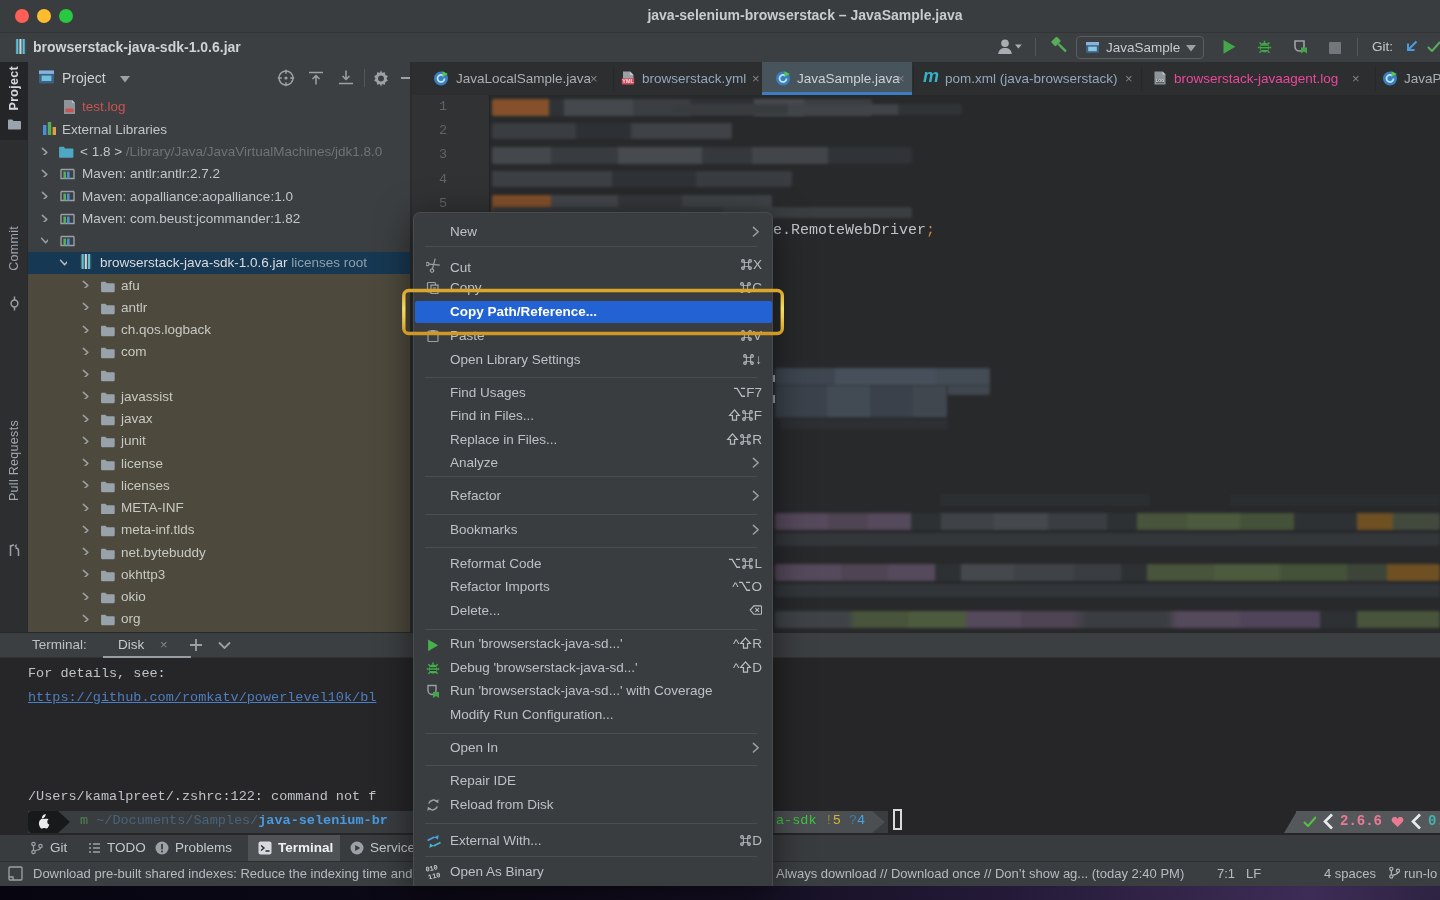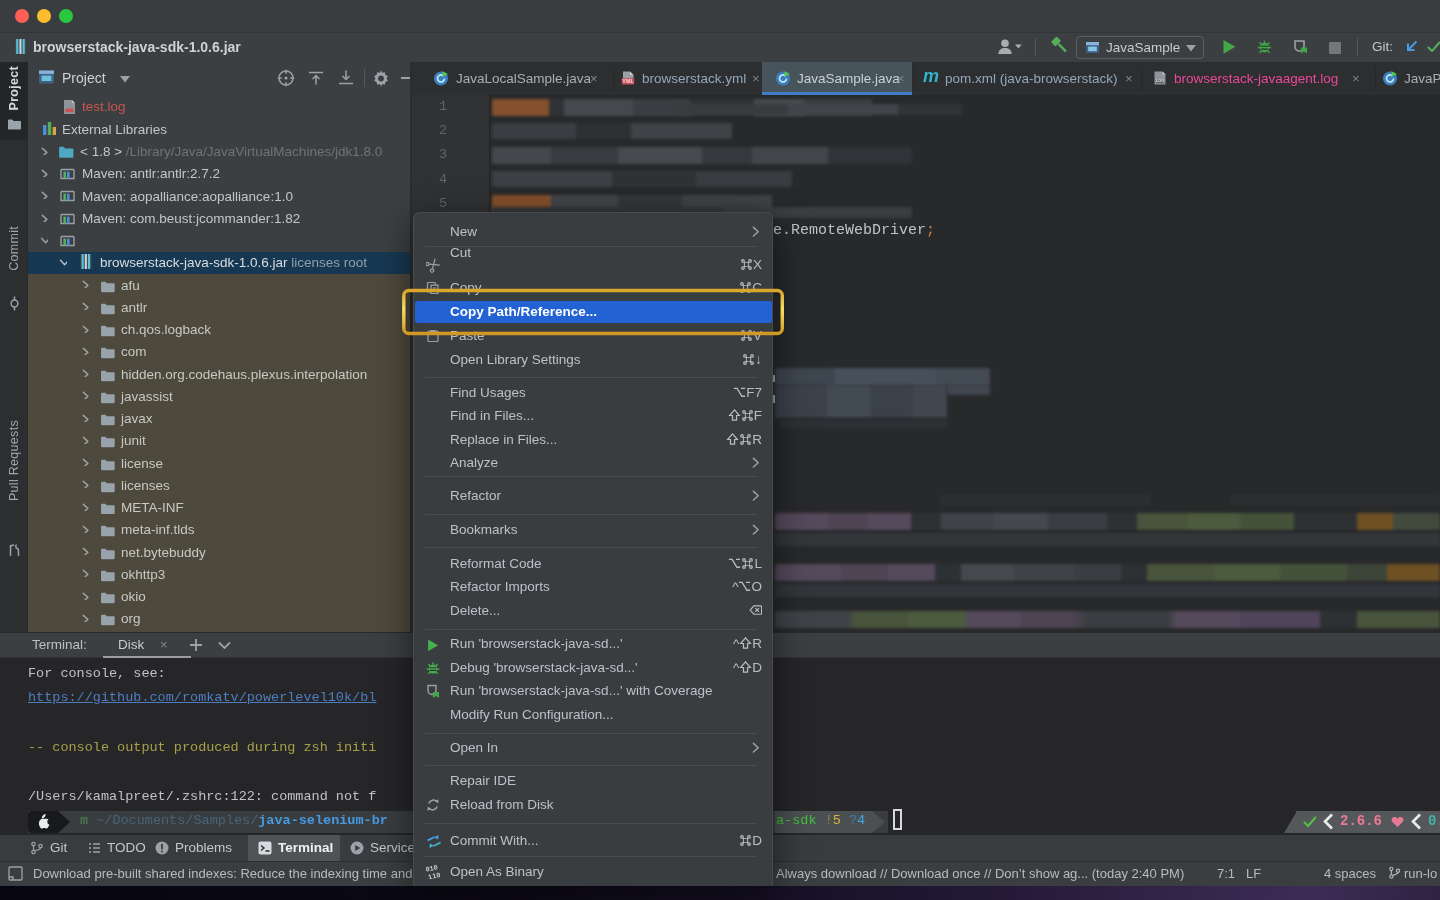--- a/index.html
+++ b/index.html
@@ -110,20 +110,21 @@
         <rect x="2" y="2.2" width="10" height="10.3" rx="1" fill="none" stroke="currentColor" stroke-width="1.2"></rect>
         <rect x="4.6" y="1" width="4.8" height="2.6" rx="0.8" fill="currentColor"></rect>
       </g>
 </defs>
 </svg>
 <div id="app">
   <div class="abs" id="titlebar">
     <div class="abs tl" style="left:15px;background:#ff5f57;"></div>
     <div class="abs tl" style="left:37px;background:#febc2e;"></div>
     <div class="abs tl" style="left:59px;background:#28c840;"></div>
+    <div class="abs" id="title">java-selenium-browserstack – JavaSample.java</div>
   </div>
   <div class="abs" id="row2"></div>
   <svg class="abs" style="left:13px;top:38px" width="15" height="17">
       <rect x="2" y="1" width="11" height="15" rx="1.5" fill="#3f4a52"></rect>
       <rect x="3.2" y="1" width="2.1" height="15" fill="#56c3d8"></rect>
       <rect x="6.4" y="1" width="2.1" height="15" fill="#cdd3d8"></rect>
       <rect x="9.6" y="1" width="2.1" height="15" fill="#56c3d8"></rect>
     </svg>
   <div class="abs" id="projname">browserstack-java-sdk-1.0.6.jar</div>
 
@@ -368,21 +369,20 @@
   <svg class="abs" style="left:100px;top:345.3px" width="15" height="14" color="#98a2ab">
       <use href="#g-folder" transform="scale(1.05)"></use>
     </svg>
   <div class="trow" style="left:121px;top:341.3px;color:#c7cac3;">com</div>
   <svg class="abs chev" style="left:82px;top:369.0px" width="8" height="11" color="#9aa0a6">
       <use href="#g-chevR" transform="scale(0.9)"></use>
     </svg>
   <svg class="abs" style="left:100px;top:367.5px" width="15" height="14" color="#98a2ab">
       <use href="#g-folder" transform="scale(1.05)"></use>
     </svg>
-  <div class="trow" style="left:121px;top:363.5px;color:#c7cac3;">hidden.org.codehaus.plexus.interpolation</div>
   <svg class="abs chev" style="left:82px;top:391.3px" width="8" height="11" color="#9aa0a6">
       <use href="#g-chevR" transform="scale(0.9)"></use>
     </svg>
   <svg class="abs" style="left:100px;top:389.8px" width="15" height="14" color="#98a2ab">
       <use href="#g-folder" transform="scale(1.05)"></use>
     </svg>
   <div class="trow" style="left:121px;top:385.8px;color:#c7cac3;">javassist</div>
   <svg class="abs chev" style="left:82px;top:413.5px" width="8" height="11" color="#9aa0a6">
       <use href="#g-chevR" transform="scale(0.9)"></use>
     </svg>
@@ -491,23 +491,22 @@
   <div class="abs" style="left:32px;top:637px;color:#bcc0c4;font-size:13.5px;">Terminal:</div>
   <div class="abs" style="left:118px;top:637px;color:#c7cbcf;font-size:13.5px;">Disk</div>
   <div class="abs" style="left:160px;top:637px;color:#83878c;font-size:13px;">×</div>
   <div class="abs" style="left:103px;top:656px;width:88px;height:2px;background:#9a9ea2;"></div>
   <svg class="abs" style="left:189px;top:638px" width="14" height="14">
       <path d="M7 1v12M1 7h12" stroke="#9da1a7" stroke-width="1.8"></path>
     </svg>
   <svg class="abs" style="left:218px;top:641px" width="13" height="9">
       <path d="M1 1.5 6.5 7 12 1.5" fill="none" stroke="#9da1a7" stroke-width="1.8"></path>
     </svg>
-  <div class="tline" style="top:666px;">For console, see:</div>
+  <div class="tline" style="top:666px;">For details, see:</div>
   <div class="tline" style="top:690px;color:#4e7ec2;text-decoration:underline;">https://github.com/romkatv/powerlevel10k/bl</div>
-  <div class="tline" style="top:740px;color:#a5a04a;">-- console output produced during zsh initi</div>
   <div class="tline" style="top:789px;">/Users/kamalpreet/.zshrc:122: command not f</div>
 
   <div class="abs" style="left:28px;top:811px;width:860px;height:22px;background:#3a3d40;"></div>
   <div class="abs" style="left:28px;top:811px;width:30px;height:22px;background:#17191b;border-radius:4px 0 0 4px;"></div>
   <svg class="abs" style="left:36px;top:814px" width="14" height="16" viewBox="0 0 14 16">
       <path d="M9.7 0c.1 1.1-.3 2.1-1 2.9-.7.8-1.8 1.4-2.8 1.3-.1-1 .4-2.1 1-2.8C7.6.6 8.8.1 9.7 0zM12.6 5.4c-1.5-.9-3.4-.5-4.4-.5S6.4 4.4 5 5.2C2.8 6.5 2.3 9.9 3.7 12.4c.5 1 1.2 2.1 2.1 2.1.9 0 1.2-.6 2.3-.6s1.4.6 2.3.6c.9 0 1.6-1 2.1-2 .4-.7.6-1.1.9-1.9-2.4-.9-2.8-4.3-.8-5.2z" fill="#e8eaec"></path>
     </svg>
   <svg class="abs" style="left:58px;top:811px" width="12" height="22">
       <path d="M0 0 12 11 0 22z" fill="#17191b"></path>
     </svg>
@@ -584,21 +583,21 @@
   <div class="mi" style="top:220px;">New</div>
     <svg class="abs marr" style="top:226px;" color="#9ca0a6">
       <use href="#g-chevR" transform="scale(0.95)"></use>
     </svg>
   <div class="msep" style="top:246px;"></div>
   <svg class="abs mic" style="top:258px;" color="#9ca0a6">
       <g transform="rotate(-35 7 7)">
         <use href="#g-scis"></use>
       </g>
     </svg>
-  <div class="mi" style="top:241px;">Cut</div>
+  <div class="mi" style="top:256px;">Cut</div>
     <div class="msc" style="top:252.5px;"><svg class="k">
         <use href="#g-cmd"></use>
       </svg>X</div>
   <svg class="abs mic" style="top:281px;" color="#9ca0a6">
       <use href="#g-copy"></use>
     </svg>
   <div class="mi" style="top:276px;">Copy</div>
     <div class="msc" style="top:276px;"><svg class="k">
         <use href="#g-cmd"></use>
       </svg>C</div>
@@ -692,21 +691,21 @@
       <use href="#g-reload"></use>
     </svg>
   <div class="mi" style="top:793px;">Reload from Disk</div>
   <div class="msep" style="top:823px;"></div>
   <svg class="abs mic" style="top:834px;" width="17" height="15">
       <path d="M1.5 6.5 8.5 3" fill="none" stroke="#4da3e8" stroke-width="1.6"></path>
       <path d="M12.6 1 12 5.4 8.2 3.2z" fill="#4da3e8"></path>
       <path d="M14.5 8.5 7.5 12" fill="none" stroke="#41b9cf" stroke-width="1.6"></path>
       <path d="M3.4 14l.6-4.4 3.8 2.2z" fill="#41b9cf"></path>
     </svg>
-  <div class="mi" style="top:829px;">Commit With...</div>
+  <div class="mi" style="top:829px;">External With...</div>
     <div class="msc" style="top:829px;"><svg class="k">
         <use href="#g-cmd"></use>
       </svg>D</div>
   <div class="msep" style="top:856px;"></div>
   <svg class="abs mic" style="top:864px;" width="17" height="17">
       <text x="0" y="7" font-size="7" font-weight="bold" fill="#c4c8cc" font-family="Liberation Mono" transform="rotate(-12 4 8)">010</text>
       <text x="1" y="15" font-size="7" font-weight="bold" fill="#c4c8cc" font-family="Liberation Mono" transform="rotate(-12 4 8)">110</text>
     </svg>
   <div class="mi" style="top:860px;">Open As Binary</div>
   <svg class="abs" style="left:400px;top:285px" width="386" height="53">

